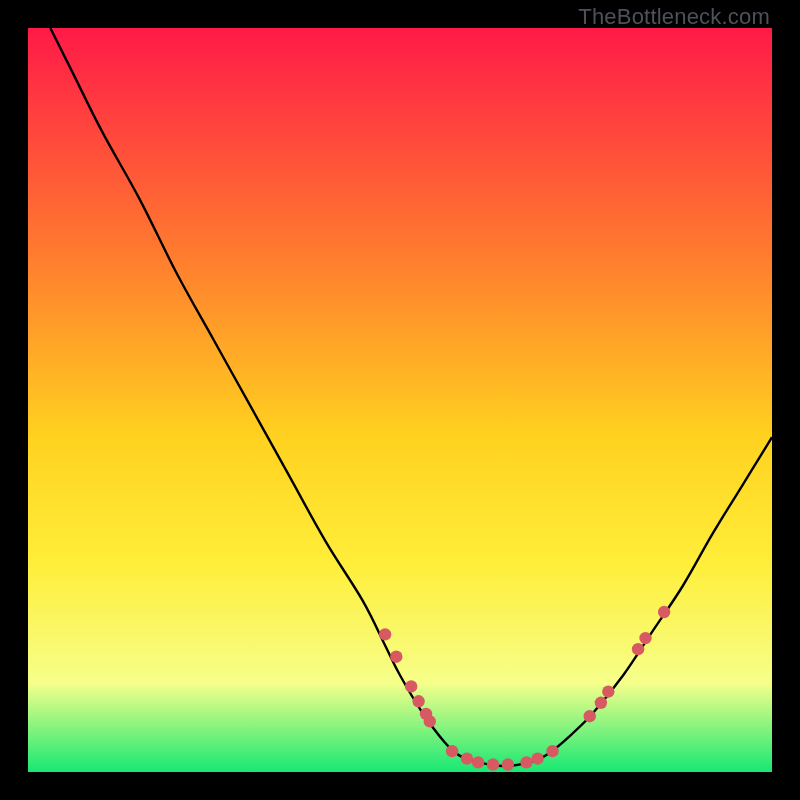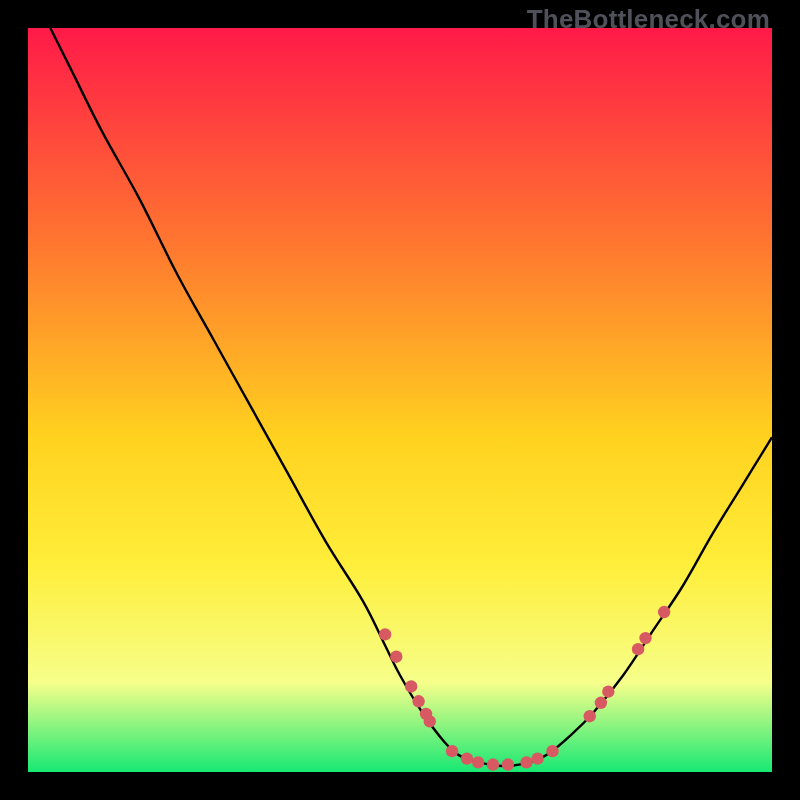--- a/index.html
+++ b/index.html
@@ -23,22 +23,22 @@
     left: 0;
     top: 0;
     width: 744px;
     height: 744px;
   }
   .watermark {
     position: absolute;
     top: 4px;
     right: 30px;
     font-family: Arial, Helvetica, sans-serif;
-    font-size: 26px;
-    font-weight: 700;
+    font-size: 22px;
+    font-weight: 400;
     color: #50505a;
     letter-spacing: 0.2px;
   }
 </style>
 </head>
 <body>
 
 <div class="watermark">TheBottleneck.com</div>
 
 <div class="frame">

